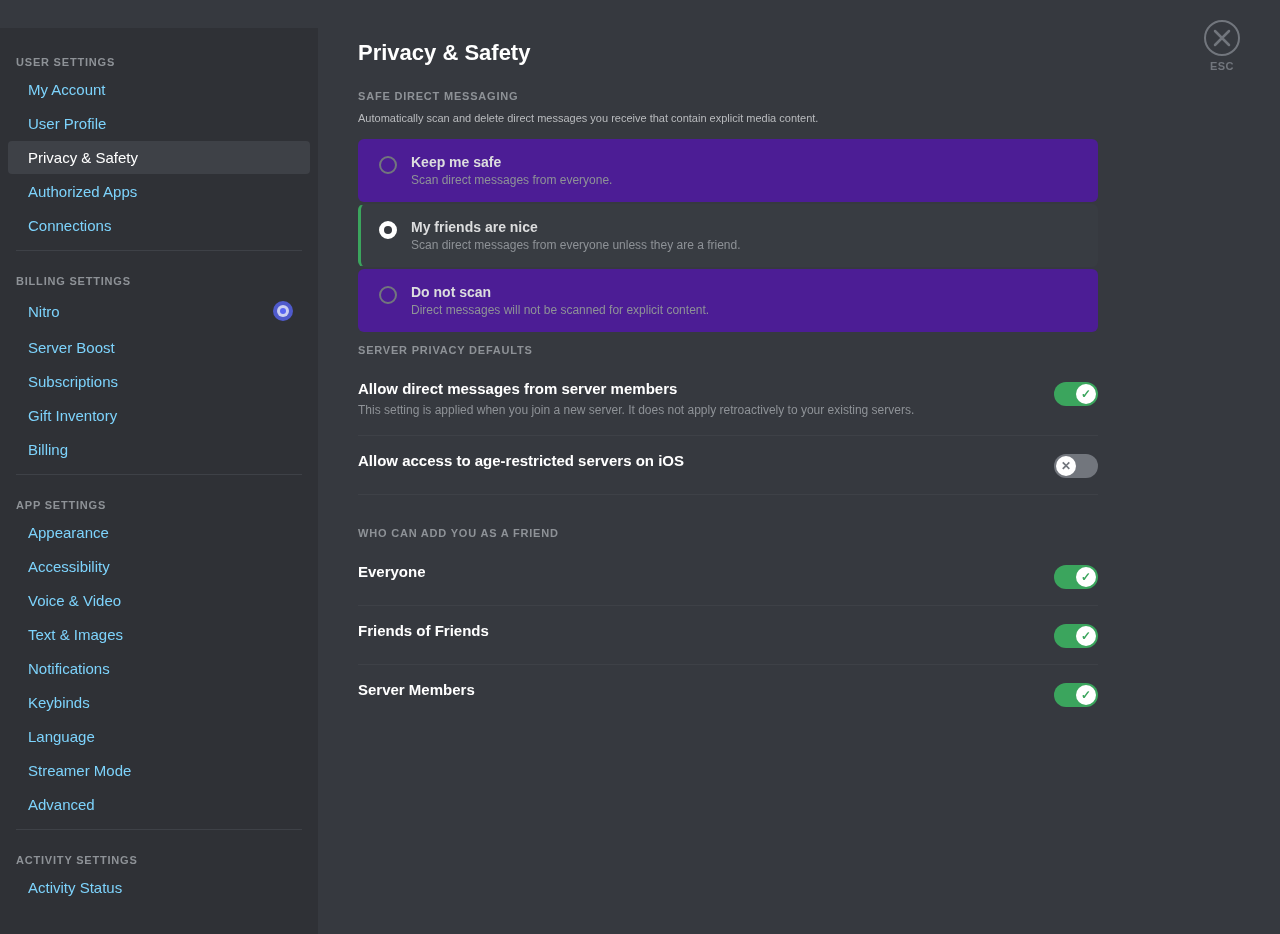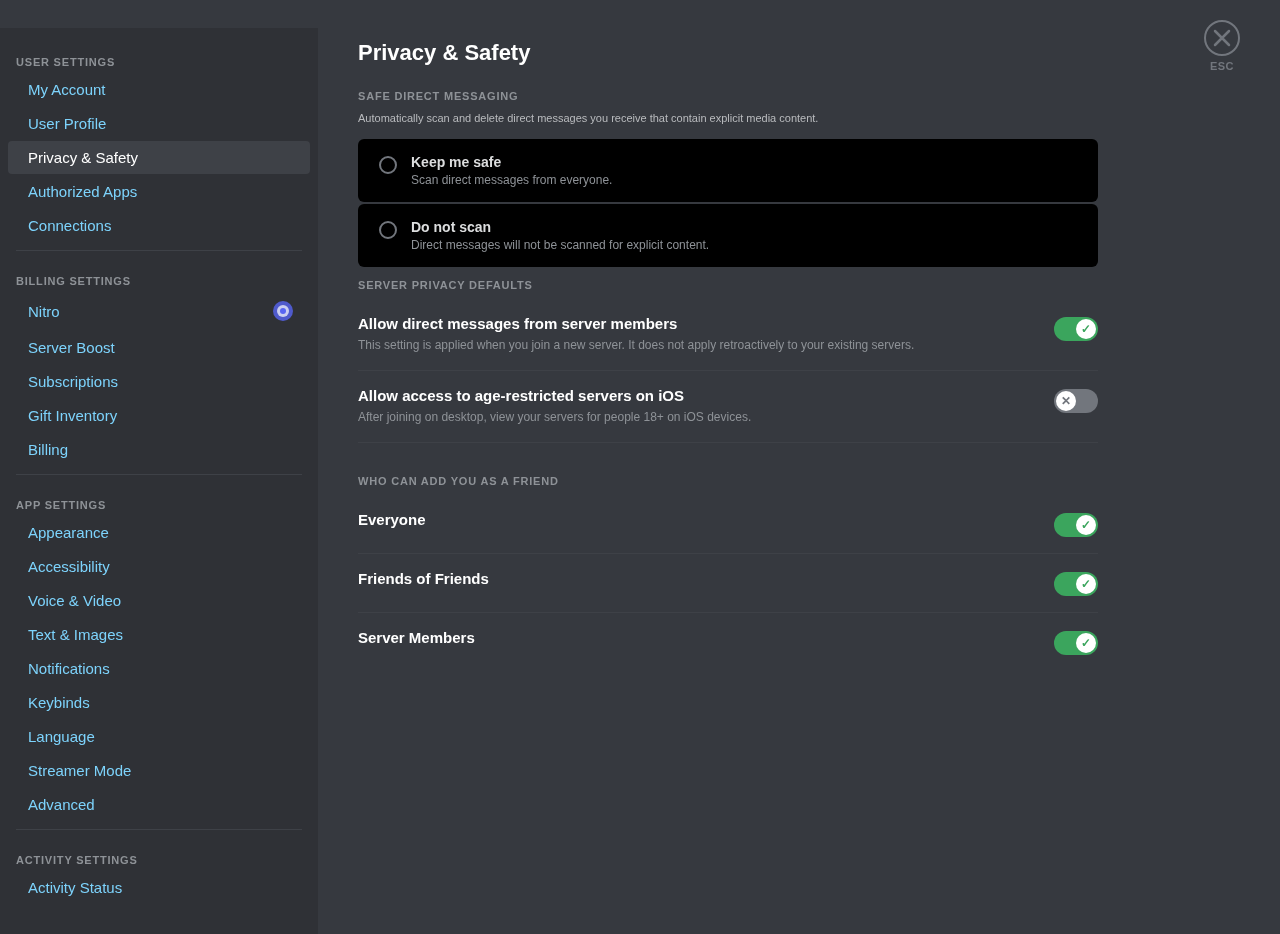--- a/index.html
+++ b/index.html
@@ -138,21 +138,21 @@
       line-height: 1.5;
     }
 
     
     .radio-option {
       display: flex;
       align-items: flex-start;
       padding: 14px 18px;
       border-radius: 6px;
       border: 1px solid transparent;
-      background: #000000;
+      background: #4c1d95;
       margin-bottom: 2px;
       cursor: pointer;
       border-left: 3px solid transparent;
     }
     .radio-option.selected {
       background: #383c42;
       border-left: 3px solid #3ba55d;
     }
     .radio-option:not(.selected) {
       border-left: 3px solid transparent;
@@ -378,20 +378,27 @@
     <p class="section-description">Automatically scan and delete direct messages you receive that contain explicit media content.</p>
 
     <div class="radio-option">
       <div class="radio-circle"></div>
       <div>
         <div class="radio-label">Keep me safe</div>
         <div class="radio-sublabel">Scan direct messages from everyone.</div>
       </div>
     </div>
 
+    <div class="radio-option selected">
+      <div class="radio-circle checked"></div>
+      <div>
+        <div class="radio-label">My friends are nice</div>
+        <div class="radio-sublabel">Scan direct messages from everyone unless they are a friend.</div>
+      </div>
+    </div>
 
     <div class="radio-option">
       <div class="radio-circle"></div>
       <div>
         <div class="radio-label">Do not scan</div>
         <div class="radio-sublabel">Direct messages will not be scanned for explicit content.</div>
       </div>
     </div>
 
     <div class="section-header">Server Privacy Defaults</div>
@@ -406,21 +413,20 @@
           <div class="toggle-thumb">
             <span class="toggle-check">✓</span>
           </div>
         </div>
       </div>
     </div>
 
     <div class="toggle-row">
       <div class="toggle-row-content">
         <div class="toggle-row-title">Allow access to age-restricted servers on iOS</div>
-        <div class="toggle-row-desc">After joining on desktop, view your servers for people 18+ on iOS devices.</div>
       </div>
       <div class="toggle">
         <div class="toggle-track off">
           <div class="toggle-thumb">
             <span class="toggle-x">✕</span>
           </div>
         </div>
       </div>
     </div>
 

